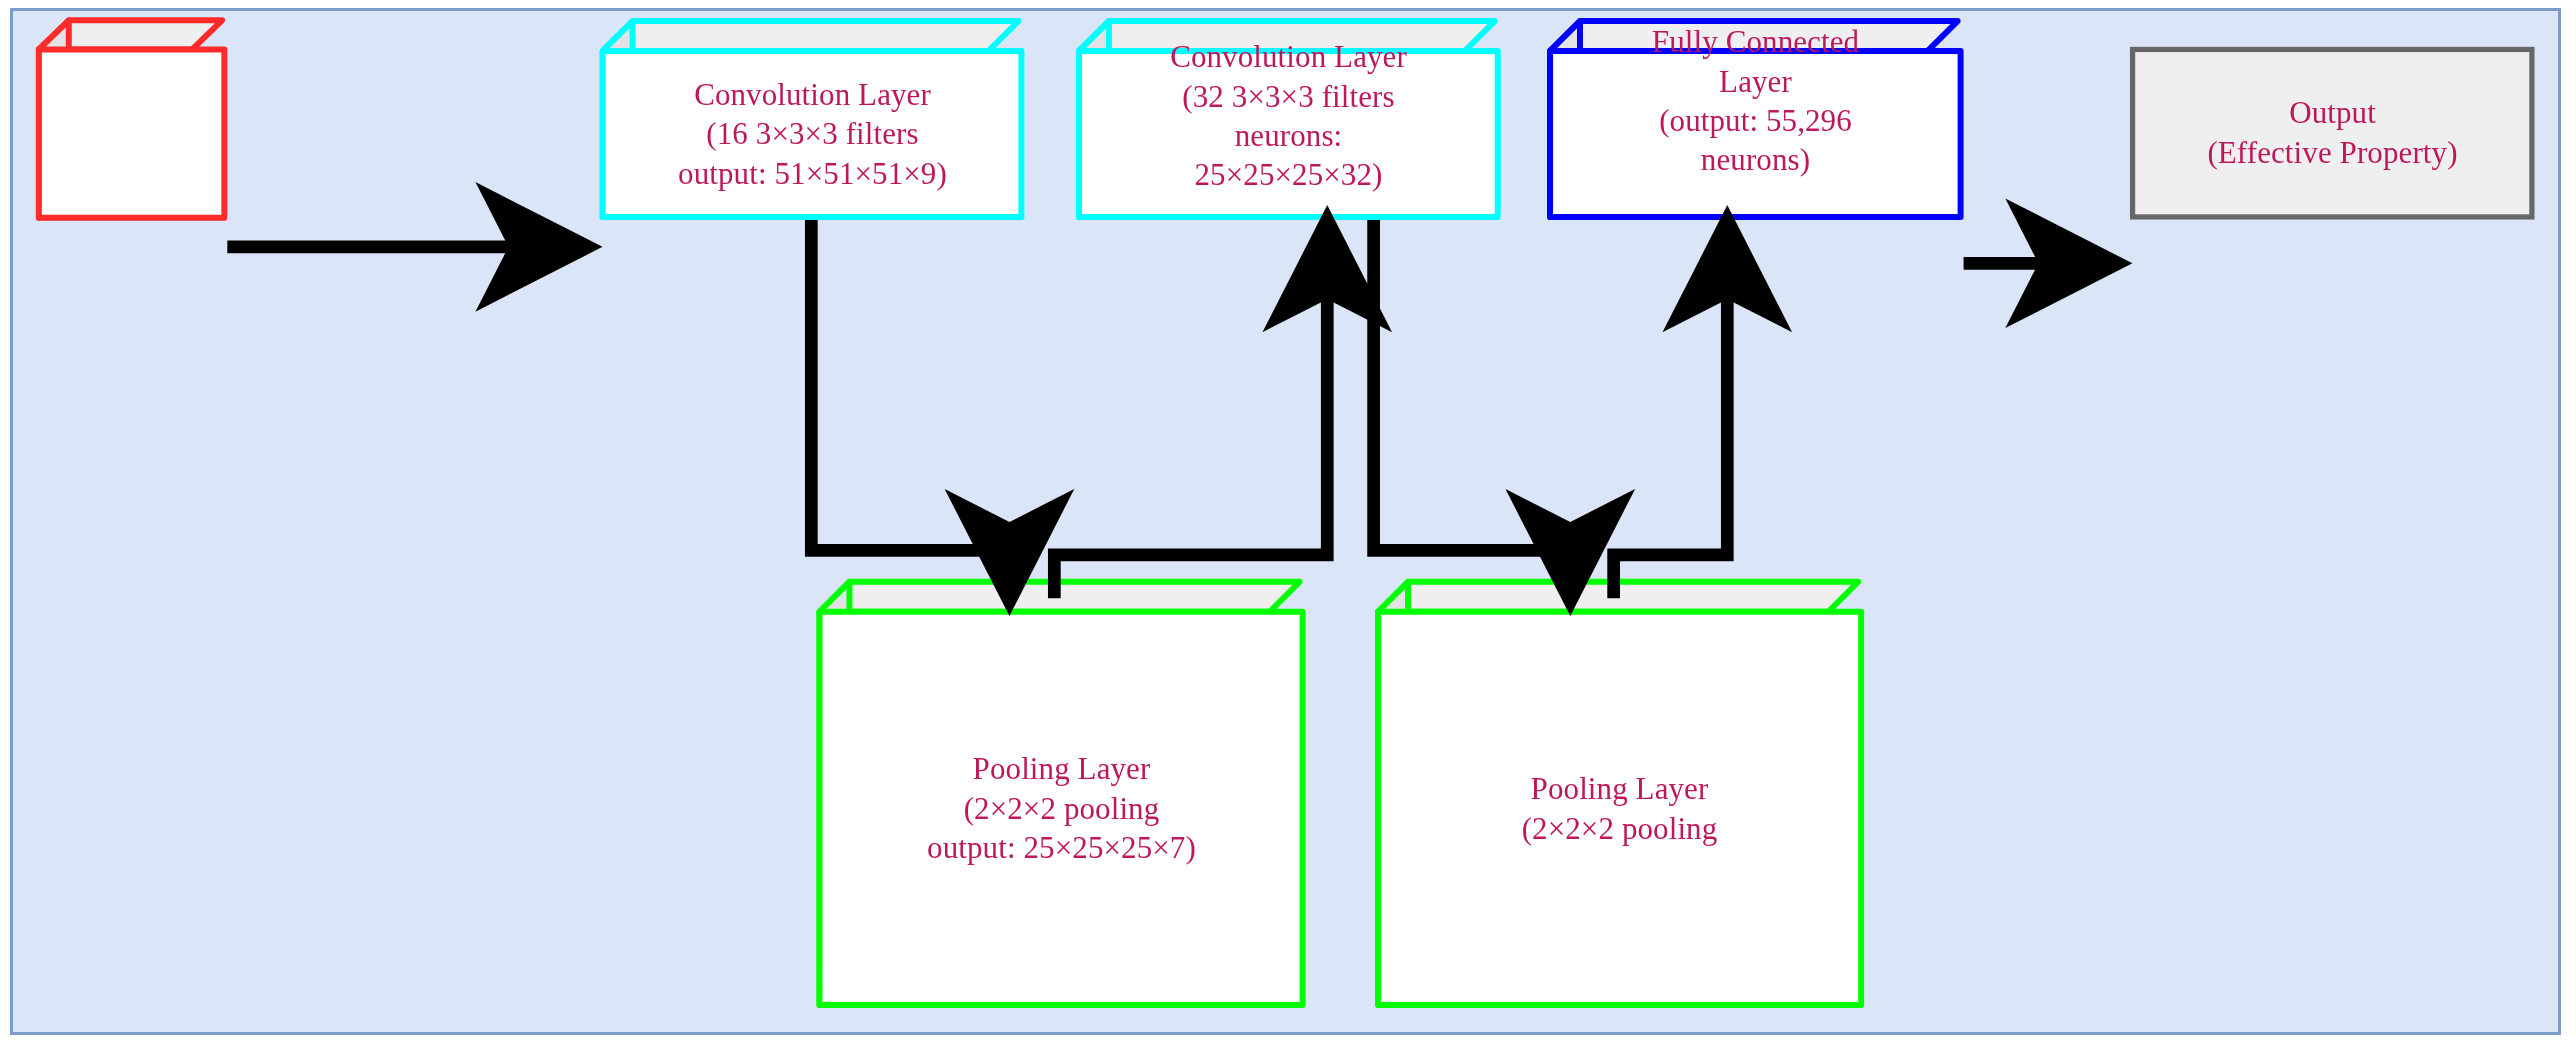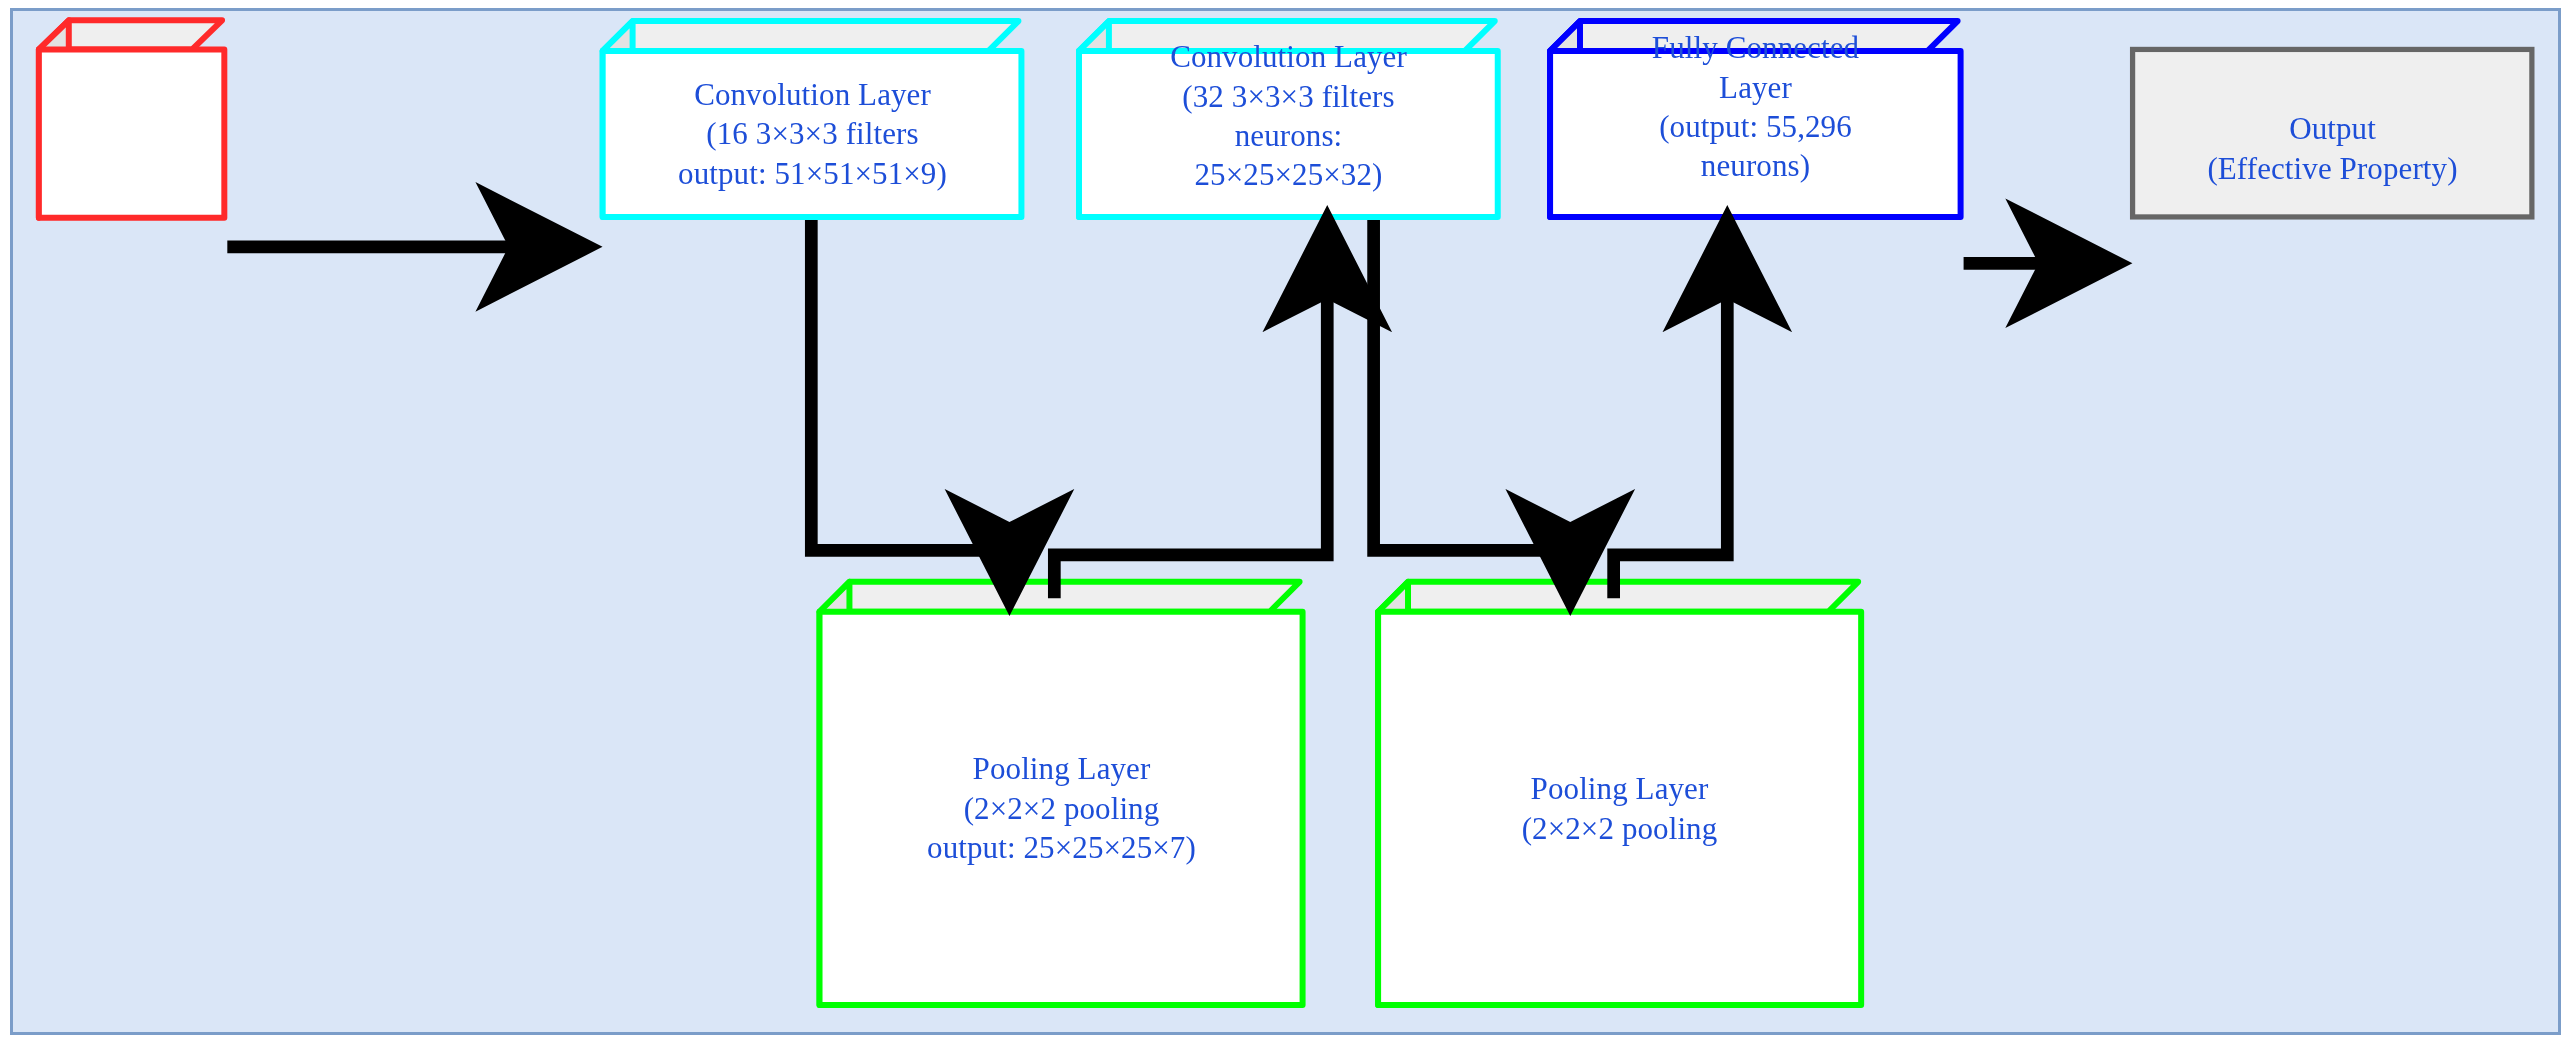--- a/index.html
+++ b/index.html
@@ -38,21 +38,21 @@
     height: 1053px;
   }
   
   .boxlabel {
     position: absolute;
     display: flex;
     flex-direction: column;
     align-items: center;
     justify-content: center;
     text-align: center;
-    color: #1d4ed8;
+    color: #be185d;
     font-family: "Liberation Serif", "DejaVu Serif", serif;
     font-size: 31px;
     line-height: 1.27;
     letter-spacing: 0.1px;
     pointer-events: none;
     white-space: nowrap;
   }
   .boxlabel .ln { display: block; }
 </style>
 </head>
@@ -131,28 +131,28 @@
     <span class="ln">output: 51×51×51×9)</span>
   </div>
 
   <div class="boxlabel" style="left:1079px; top:33px; width:419px; height:166px;">
     <span class="ln">Convolution Layer</span>
     <span class="ln">(32 3×3×3 filters</span>
     <span class="ln">neurons:</span>
     <span class="ln">25×25×25×32)</span>
   </div>
 
-  <div class="boxlabel" style="left:1550px; top:24px; width:411px; height:166px;">
+  <div class="boxlabel" style="left:1550px; top:18px; width:411px; height:166px;">
     <span class="ln">Fully Connected</span>
     <span class="ln">Layer</span>
     <span class="ln">(output: 55,296</span>
     <span class="ln">neurons)</span>
   </div>
 
-  <div class="boxlabel" style="left:2133px; top:65px; width:399px; height:167px;align-items:center;">
+  <div class="boxlabel" style="left:2133px; top:49px; width:399px; height:167px;align-items:center;">
     <span class="ln">Output</span>
     <span class="ln">(Effective Property)</span>
   </div>
 
   <div class="boxlabel" style="left:820px; top:612px; width:483px; height:393px;">
     <span class="ln">Pooling Layer</span>
     <span class="ln">(2×2×2 pooling</span>
     <span class="ln">output: 25×25×25×7)</span>
   </div>
 

